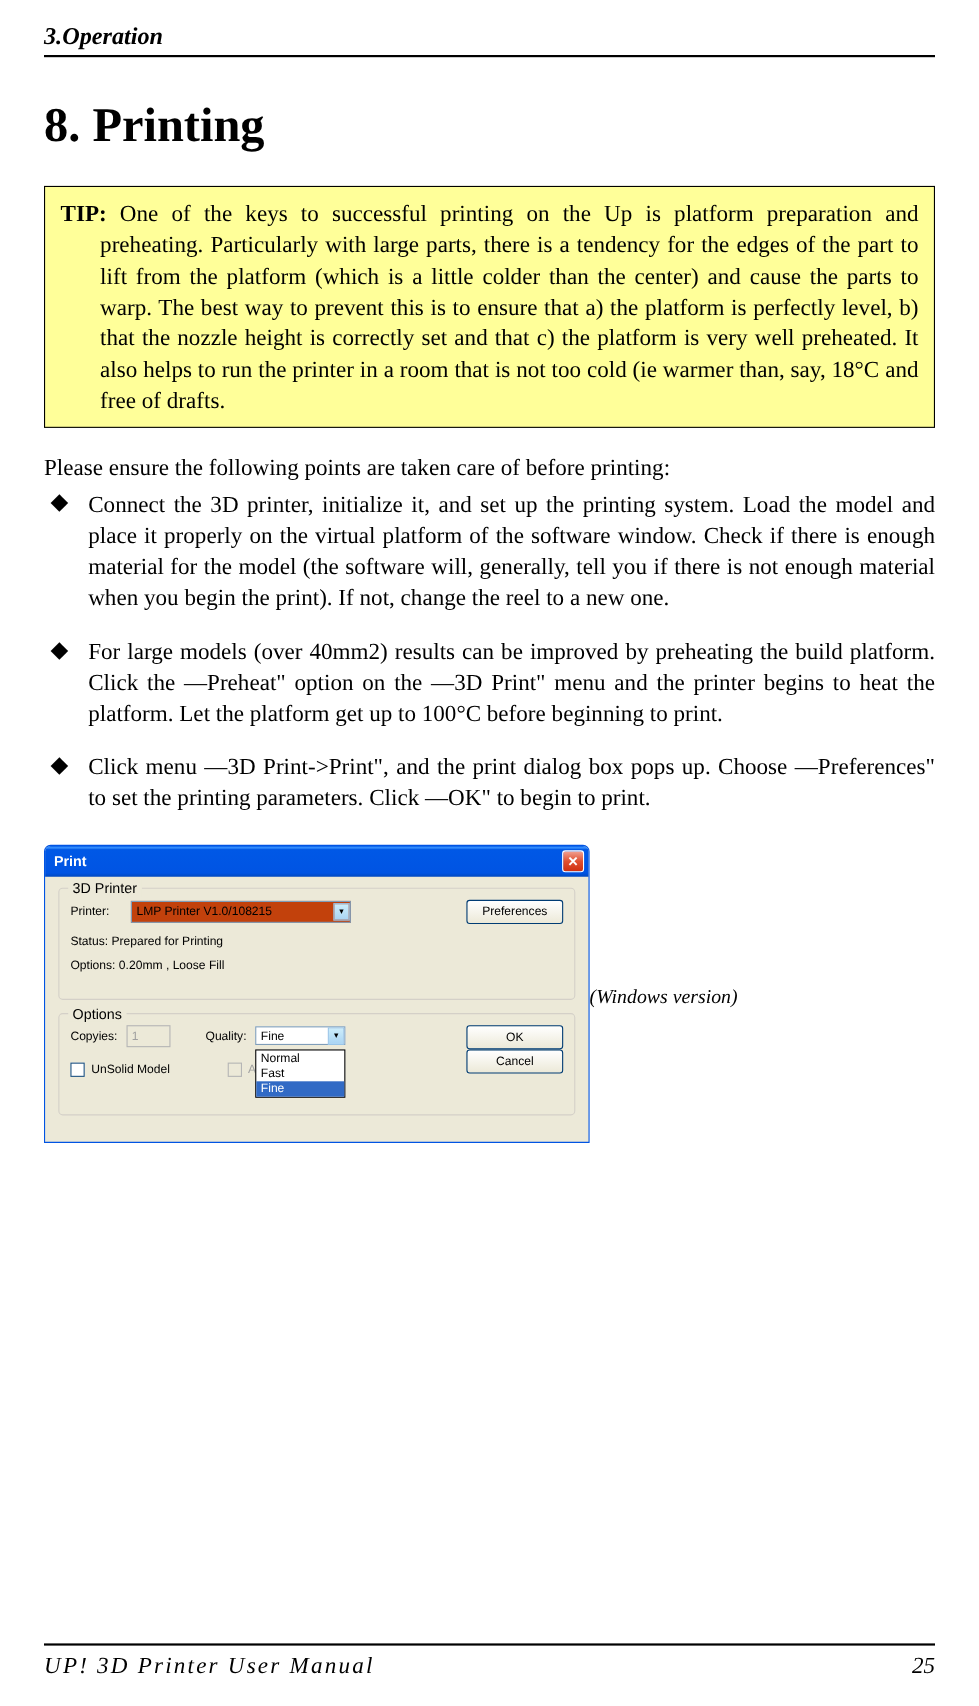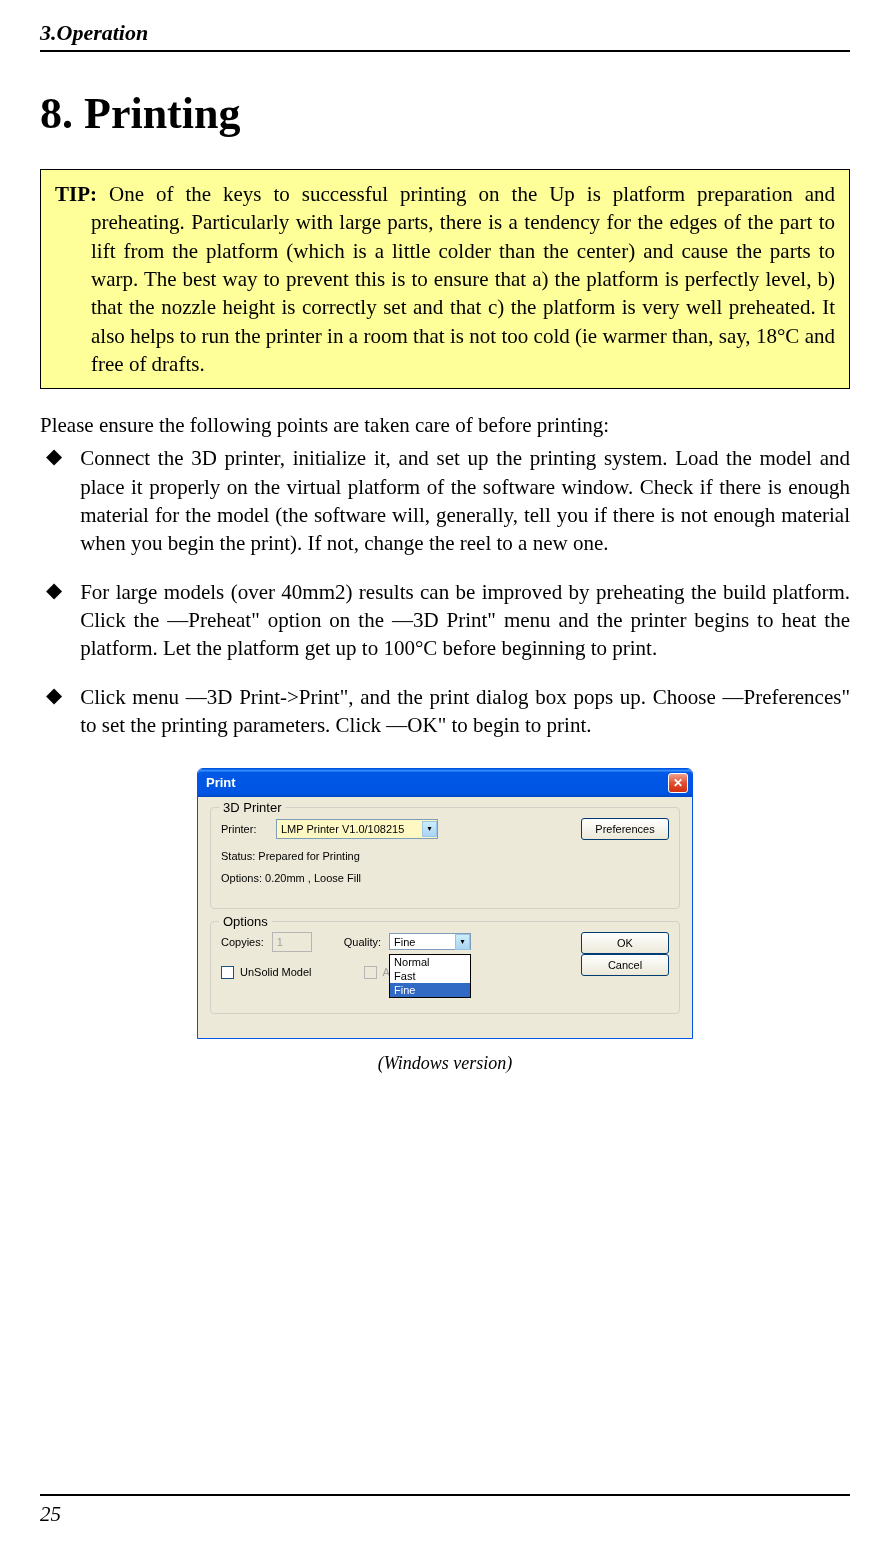--- a/index.html
+++ b/index.html
@@ -65,21 +65,21 @@
       margin-left: 6px;
     }
     .bullet-content {
       font-size: 21px;
       line-height: 1.35;
       text-align: justify;
       flex: 1;
     }
     .dialog-container {
       display: flex;
-      flex-direction: column;
+      flex-direction: row;
       align-items: center;
       margin-top: 10px;
     }
     .dialog-window {
       width: 496px;
       background: #ece9d8;
       border: 1px solid #0054e3;
       border-radius: 6px 6px 0 0;
       font-family: Tahoma, sans-serif;
       font-size: 11px;
@@ -134,24 +134,24 @@
     .printer-row {
       display: flex;
       align-items: center;
       margin-bottom: 10px;
     }
     .printer-label {
       width: 55px;
       font-size: 11px;
     }
     .printer-select {
-      width: 162px;
+      width: 200px;
       height: 20px;
       border: 1px solid #7f9db9;
-      background: #fef9c3;
+      background: #c2410c;
       font-size: 11px;
       padding: 1px 4px;
       display: flex;
       align-items: center;
       justify-content: space-between;
     }
     .dropdown-arrow {
       width: 15px;
       height: 16px;
       background: linear-gradient(to bottom, #ccedfb, #aad4f3);
@@ -379,14 +379,15 @@
             <div class="win-button">Cancel</div>
           </div>
         </div>
       </div>
     </div>
   </div>
   <div class="caption">(Windows version)</div>
 </div>
 
 <div class="footer">
+  <span class="footer-left">UP! 3D Printer User Manual</span>
   <span class="footer-right">25</span>
 </div>
 
 </body></html>

